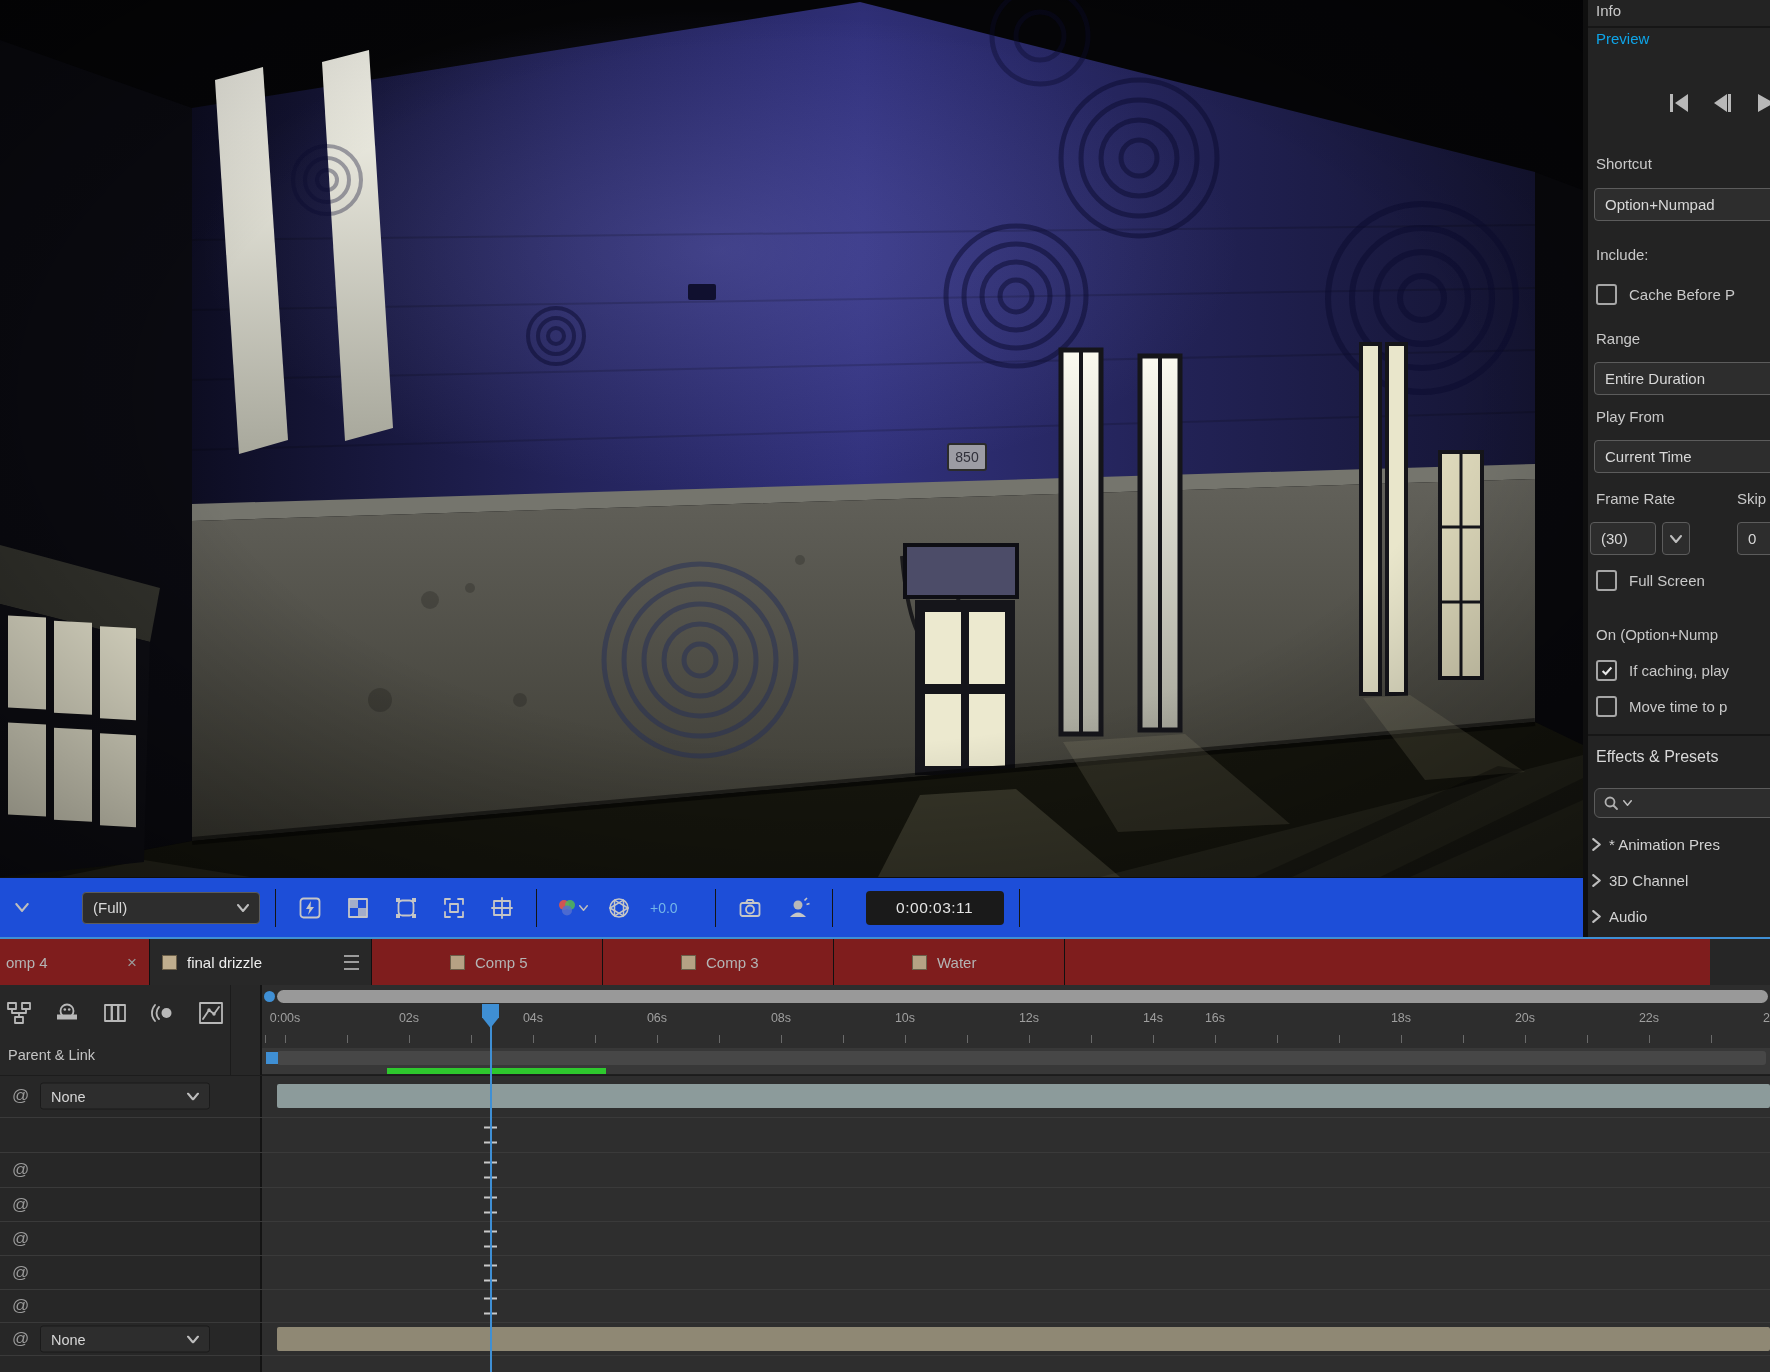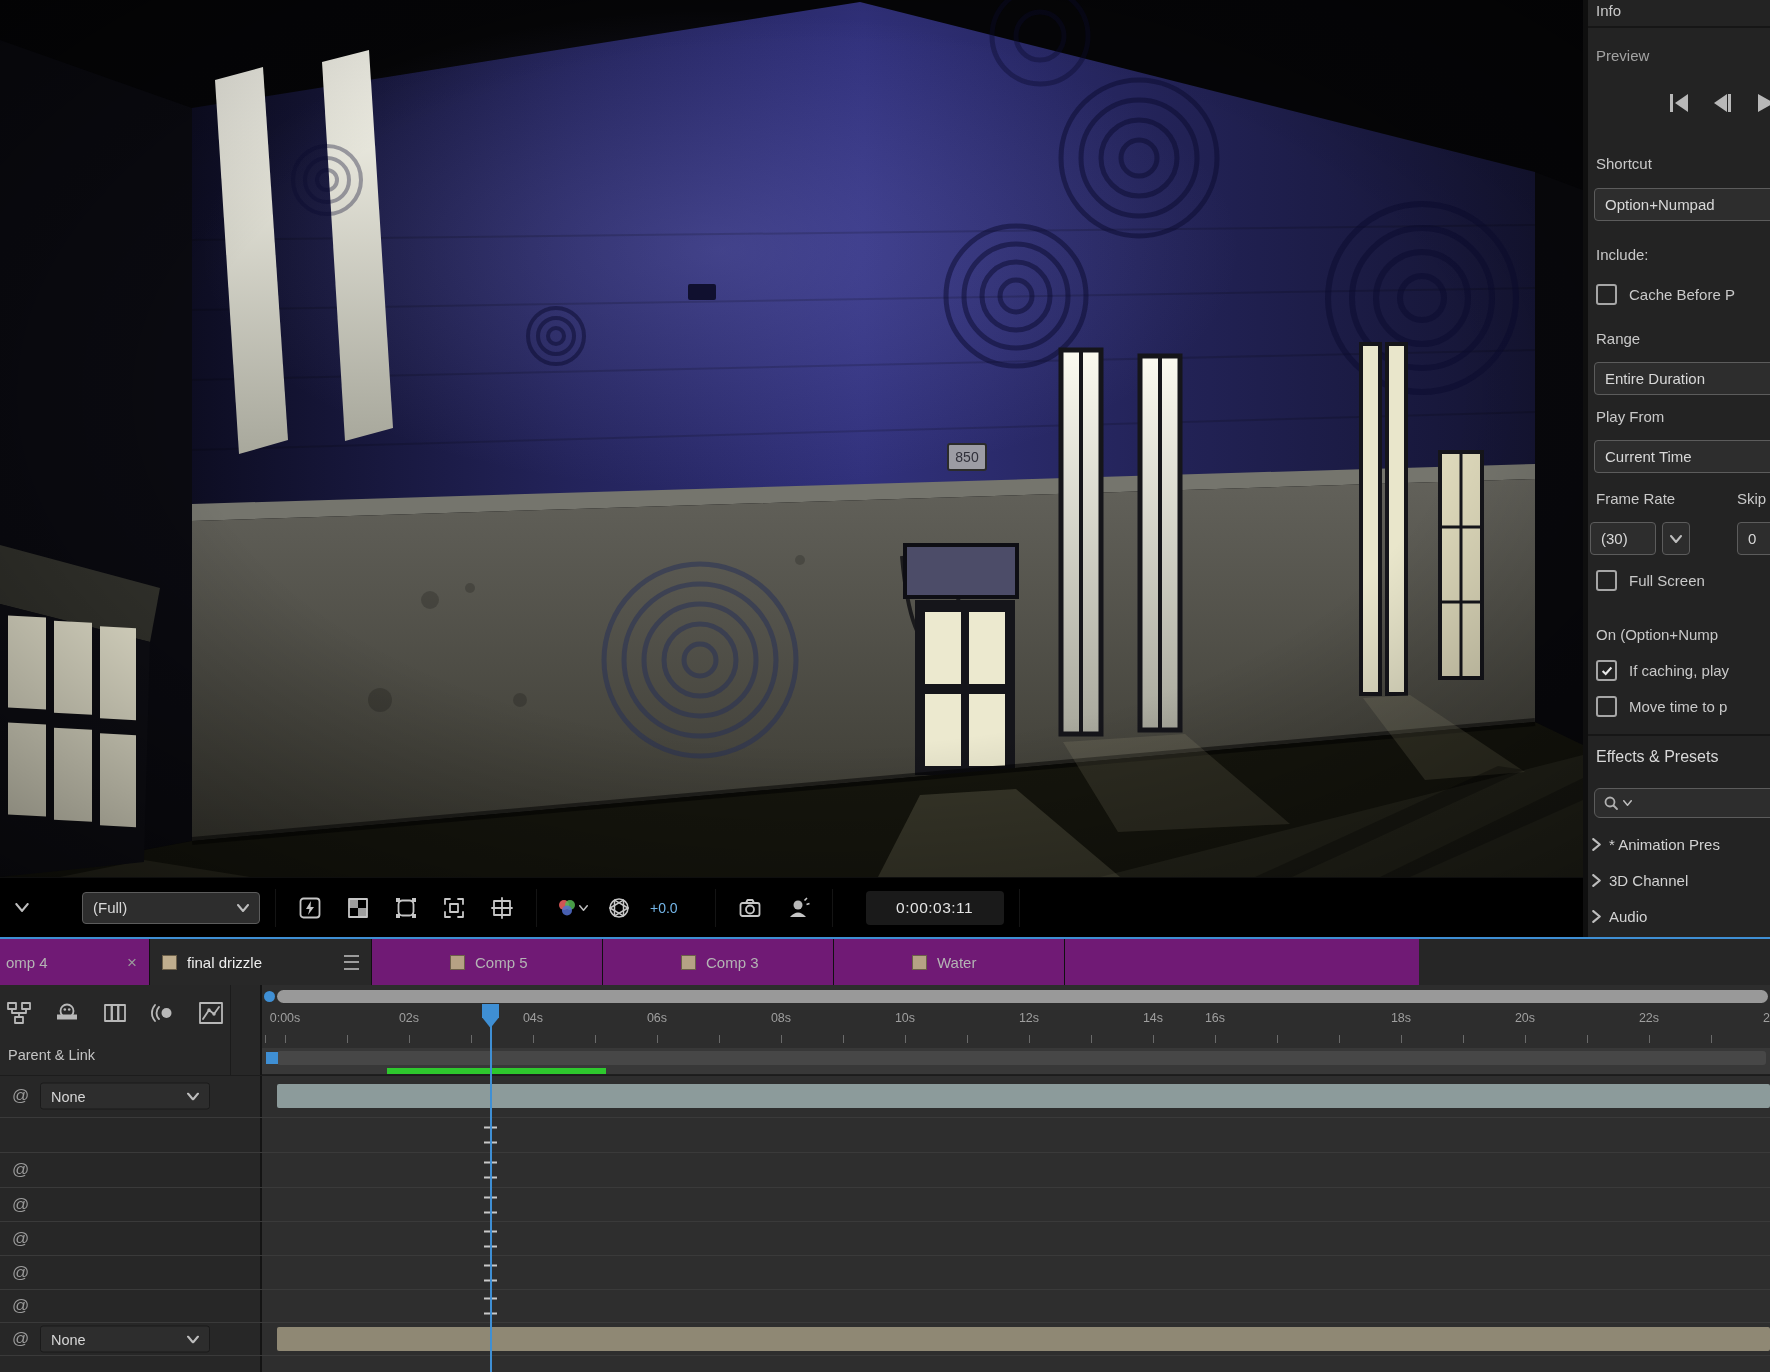--- a/index.html
+++ b/index.html
@@ -2,21 +2,21 @@
 <html><head>
 <meta charset="utf-8">
 <style>
   html,body{margin:0;padding:0;background:#000;}
   .app{position:relative;width:1770px;height:1372px;background:#000;overflow:hidden;
        font-family:"Liberation Sans",sans-serif;color:#c9c9c9;-webkit-font-smoothing:antialiased;}
 
   
   .viewport{position:absolute;left:0;top:0;width:1583px;height:937px;background:#141414;}
   .scene{position:absolute;left:0;top:0;width:1583px;height:877px;display:block;background:#060608;}
-  .vp-toolbar{position:absolute;left:0;top:877px;width:1583px;height:60px;background:#000000;
+  .vp-toolbar{position:absolute;left:0;top:877px;width:1583px;height:60px;background:#1d4ed8;
               border-top:1px solid #0e0e0e;display:flex;align-items:center;gap:10px;
               padding:0 6px;box-sizing:border-box;}
   .vp-chevbtn{width:32px;height:32px;display:flex;align-items:center;justify-content:center;}
   .dd{background:#2d2d2d;border:1px solid #5c5c5c;border-radius:4px;display:flex;align-items:center;
       justify-content:space-between;padding:0 10px;box-sizing:border-box;color:#d8d8d8;}
   .vp-dd{width:178px;height:32px;margin-left:34px;font-size:15px;}
   .vp-sep{width:1px;height:38px;background:#141414;margin:0 5px;flex:0 0 auto;}
   .vp-icon{width:38px;height:34px;display:flex;align-items:center;justify-content:center;border-radius:3px;}
   .ic{stroke:#c6c6c6;fill:none;stroke-width:1.8;stroke-linecap:round;stroke-linejoin:round;}
   .icf{fill:#c6c6c6;stroke:none;}
@@ -39,21 +39,21 @@
   .transport{position:absolute;left:78px;top:90px;display:flex;gap:17px;}
   .tbtn{width:26px;height:26px;display:flex;align-items:center;justify-content:center;}
   .search{position:absolute;left:6px;top:788px;width:210px;height:30px;background:#2d2d2d;
           border:1px solid #5c5c5c;border-radius:6px;display:flex;align-items:center;gap:4px;
           padding:0 8px;box-sizing:border-box;}
   .grp{position:absolute;left:4px;display:flex;align-items:center;gap:8px;color:#d2d2d2;white-space:nowrap;}
 
   
   .tl{position:absolute;left:0;top:937px;width:1770px;height:435px;background:#262626;
       border-top:2px solid #3f8fd4;box-sizing:border-box;overflow:hidden;}
-  .tabs{position:absolute;left:0;top:0;width:1419px;height:46px;background:#701a75;display:flex;align-items:stretch;}
+  .tabs{position:absolute;left:0;top:0;width:1710px;height:46px;background:#7f1d1d;display:flex;align-items:stretch;}
   .tab{display:flex;align-items:center;gap:10px;font-size:15px;color:#b4b4b4;box-sizing:border-box;
        border-right:1px solid #101010;}
   .tab0{width:150px;padding:0 12px 0 6px;justify-content:space-between;}
   .tab-active{width:222px;background:#282828;color:#ededed;padding:0 12px;}
   .tab-plain{width:231px;padding-left:78px;}
   .swatch{width:13px;height:13px;background:#b5a284;border:1px solid #6b5f49;flex:0 0 auto;}
   .swatch-lt{background:#c0ae8e;}
   .closex{color:#9a9a9a;font-size:17px;line-height:1;}
   .menu-ic{width:15px;height:11px;border-top:2px solid #9c9c9c;border-bottom:2px solid #9c9c9c;
            position:relative;margin-left:auto;}
@@ -344,21 +344,21 @@
       <div class="timecode">0:00:03:11</div>
       <div class="vp-sep"></div>
     </div>
   </div>
 
   <div class="vdiv"></div>
 
   <div class="rpanel">
     <div class="rp-abs" style="top:2px">Info</div>
     <div class="rp-hr" style="top:26px"></div>
-    <div class="rp-abs" style="top:47px;color:#a3a3a3">Preview</div>
+    <div class="rp-abs" style="top:30px;color:#0ea5e9">Preview</div>
 
     <div class="transport">
       <div class="tbtn">
         <svg viewBox="0 0 26 26" width="26" height="26">
           <rect class="ic2f" x="4" y="4" width="3" height="18"></rect>
             <polygon class="ic2f" points="22,4 9,13 22,22"></polygon>
         </svg>
       </div>
       <div class="tbtn">
         <svg viewBox="0 0 26 26" width="26" height="26">

